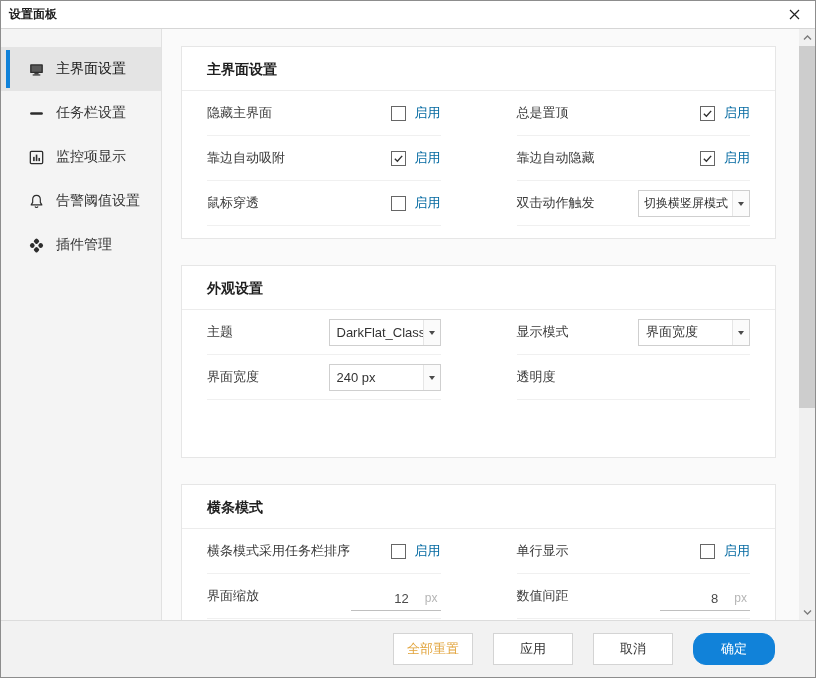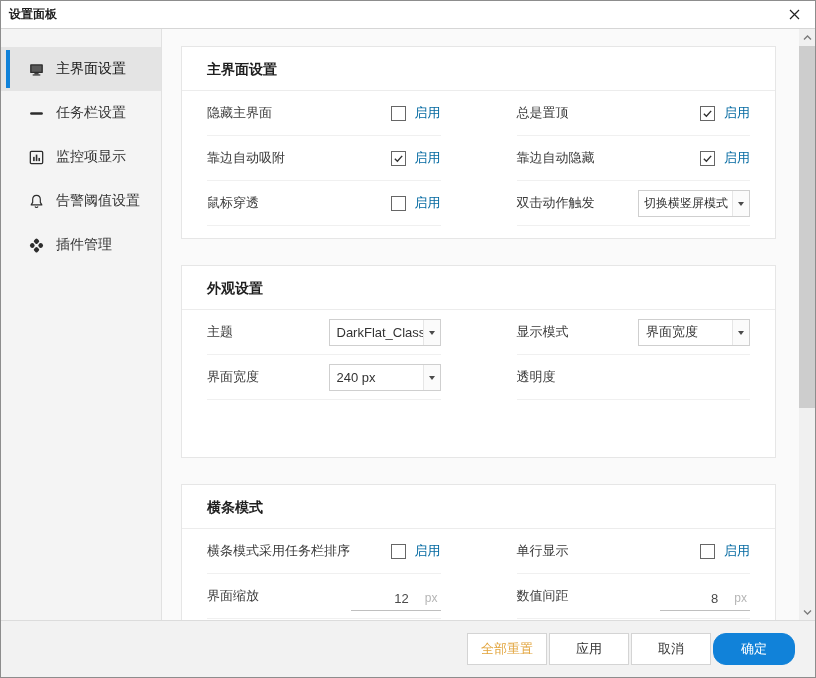--- a/index.html
+++ b/index.html
@@ -53,21 +53,21 @@
     padding:0 3px 4px 3px;cursor:text;margin-top:9px;}
   .num-val{flex:1;text-align:right;font-size:13px;color:#4a4a4a;}
   .num-unit{margin-left:16px;font-size:12px;color:#b5b5b5;}
   
   .vscroll{flex:0 0 16px;background:#f0f0f0;display:flex;flex-direction:column;}
   .scroll-arrow{flex:0 0 17px;display:flex;align-items:center;justify-content:center;cursor:pointer;}
   .scroll-track{flex:1;position:relative;}
   .scroll-thumb{position:absolute;left:0;right:0;top:0;height:65%;background:#cdcdcd;cursor:grab;}
   
   .footer{flex:0 0 57px;background:#f2f2f2;border-top:1px solid #dcdcdc;display:flex;
-    align-items:center;justify-content:flex-end;gap:2px;padding-right:20px;}
+    align-items:center;justify-content:flex-end;gap:20px;padding-right:40px;}
   .btn{width:80px;height:32px;background:#fff;border:1px solid #d4d4d4;font-size:13px;
     color:#333;display:flex;align-items:center;justify-content:center;cursor:pointer;}
   .btn.primary{width:82px;color:#fff;}
 </style>
 </head>
 <body>
 
 <div class="window">
 
   <div class="titlebar">

